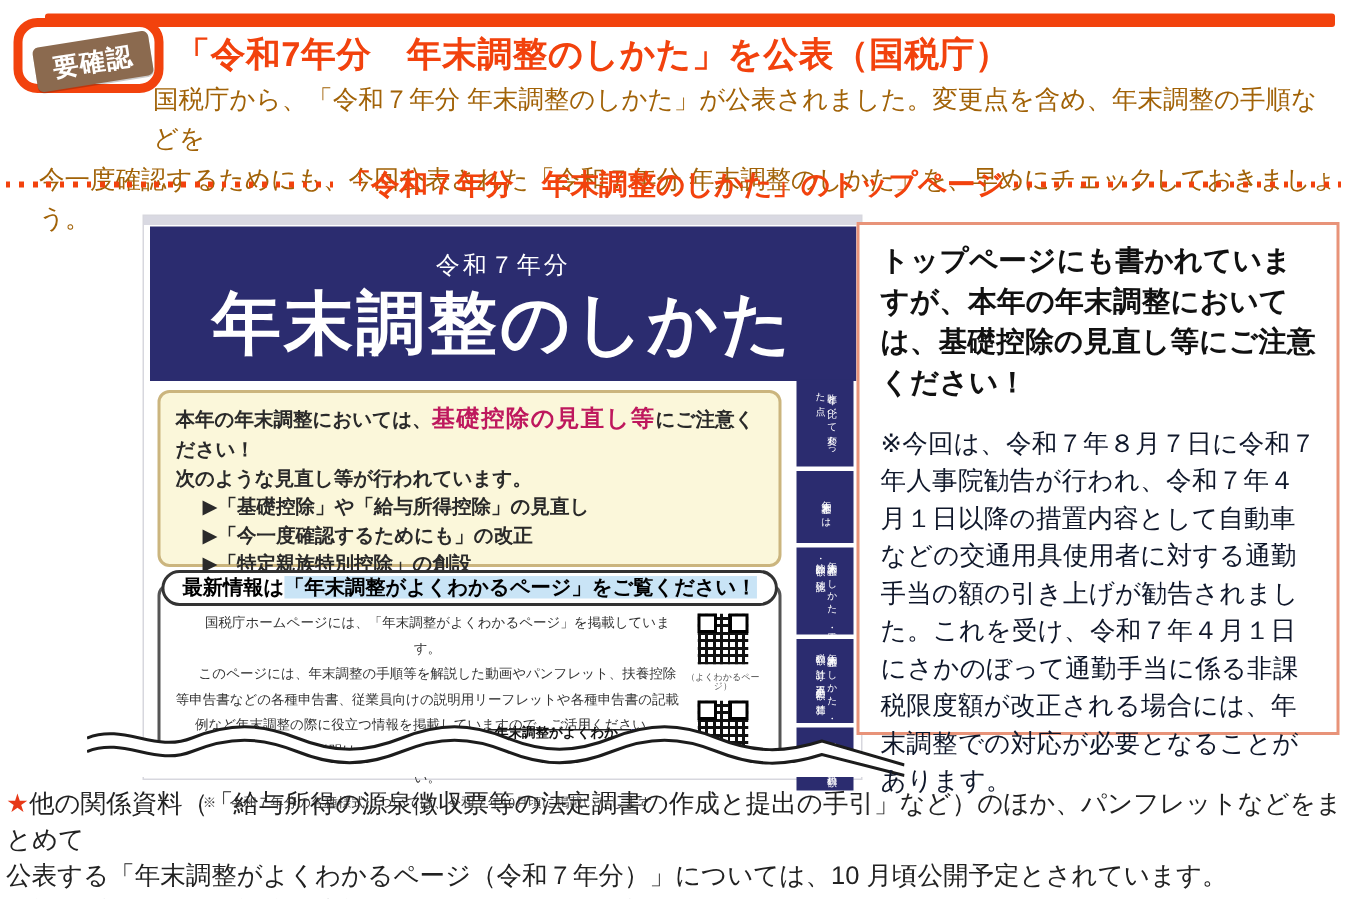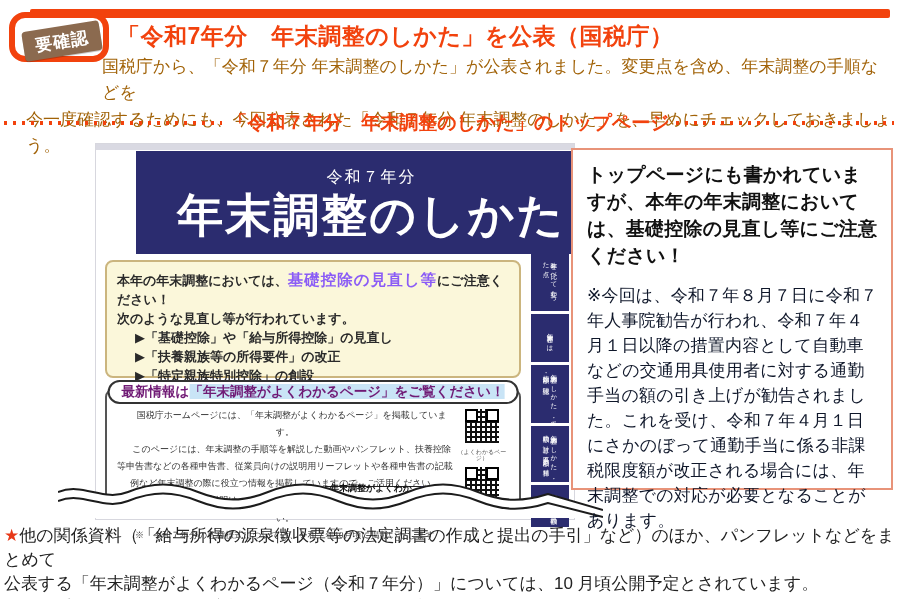--- a/index.html
+++ b/index.html
@@ -33,40 +33,40 @@
   .sep .dots { flex:1; height:4px; background:repeating-linear-gradient(90deg,#f2420d 0 3px,transparent 3px 9px); }
   .sep .lbl { color:#f2420d; font-size:19px; font-weight:bold; padding:0 6px; white-space:nowrap; }
   
   .preview {
     position:absolute; left:95px; top:143px; width:480px; height:377px;
     background:#fff; border:1px solid #d7d7de;
   }
   .preview .gray-strip { position:absolute; left:0; top:0; width:100%; height:6px; background:#d9d9e2; }
   .cover {
     position:absolute; left:4px; top:7px; width:471px; height:103px; background:#2b2c6f;
-    display:flex; flex-direction:column; align-items:center; justify-content:center; color:#fff;margin-left:36px;
+    display:flex; flex-direction:column; align-items:center; justify-content:center; color:#fff;
   }
   .cover .small { font-size:16px; letter-spacing:2px; margin-bottom:4px; }
   .cover .big { font-size:46px; font-weight:bold; letter-spacing:2px; line-height:1; }
   .notice {
     position:absolute; left:9px; top:116px; width:416px; height:118px;
     background:#fbf7da; border:2px solid #cbb57e; border-radius:8px;
     padding:7px 10px; font-size:13px; font-weight:bold; color:#2a2a2a; line-height:1.45;
   }
-  .notice .red-big { color:#8b5cf6; font-size:15.5px; letter-spacing:1px; }
+  .notice .red-big { color:#be185d; font-size:15.5px; letter-spacing:1px; }
   .notice .red { color:#d62718; }
   .notice ul { list-style:none; padding-left:18px; }
   .info-box {
     position:absolute; left:9px; top:245px; width:416px; height:126px;
     background:#fff; border:2px solid #555; border-radius:8px; padding:16px 8px 6px 10px;
   }
   .pill {
     position:absolute; left:50%; top:-11px; transform:translateX(-50%);
     background:#fff; border:2px solid #333; border-radius:999px;
-    padding:1px 12px; font-size:13.5px; font-weight:bold; color:#701a75; white-space:nowrap;
+    padding:1px 12px; font-size:13.5px; font-weight:bold; color:#000000; white-space:nowrap;
   }
   .pill .hl { background:#c9e4f6; }
   .info-cols { display:flex;text-align:center; }
   .info-text { width:346px; font-family:"Liberation Serif","DejaVu Serif",serif; font-size:9px; color:#333; line-height:1.9; }
   .info-text p.ind { text-indent:1.5em; }
   .qr-col { width:60px; display:flex; flex-direction:column; align-items:center; gap:6px; padding-top:2px; }
   .qr {
     width:34px; height:34px; position:relative; background:
       repeating-linear-gradient(0deg,#111 0 2px,transparent 2px 5px),
       repeating-linear-gradient(90deg,#111 0 2px,#fff 2px 5px);
@@ -140,21 +140,21 @@
     <div class="cover">
       <div class="small">令和７年分</div>
       <div class="big">年末調整のしかた</div>
     </div>
 
     <div class="notice">
       <div><span>本年の年末調整においては、</span><span class="red-big">基礎控除の見直し等</span><span>にご注意ください！</span></div>
       <div>次のような見直し等が行われています。</div>
       <ul>
         <li>▶「基礎控除」や「給与所得控除」の見直し</li>
-        <li>▶「扶養親族等の所得要件」の改正</li>
+        <li>▶「今一度確認するためにも」の改正</li>
         <li>▶「特定親族特別控除」の創設</li>
       </ul>
       <div><span>　また、</span><span class="red">通勤手当に係る非課税限度額の改正</span><span>が行われる場合には、年末調整での対応が必要となることがあります。</span></div>
     </div>
 
     <div class="info-box">
       <div class="pill">
         <span>最新情報は</span><span class="hl">「年末調整がよくわかるページ」をご覧ください！</span>
       </div>
       <div class="info-cols">

